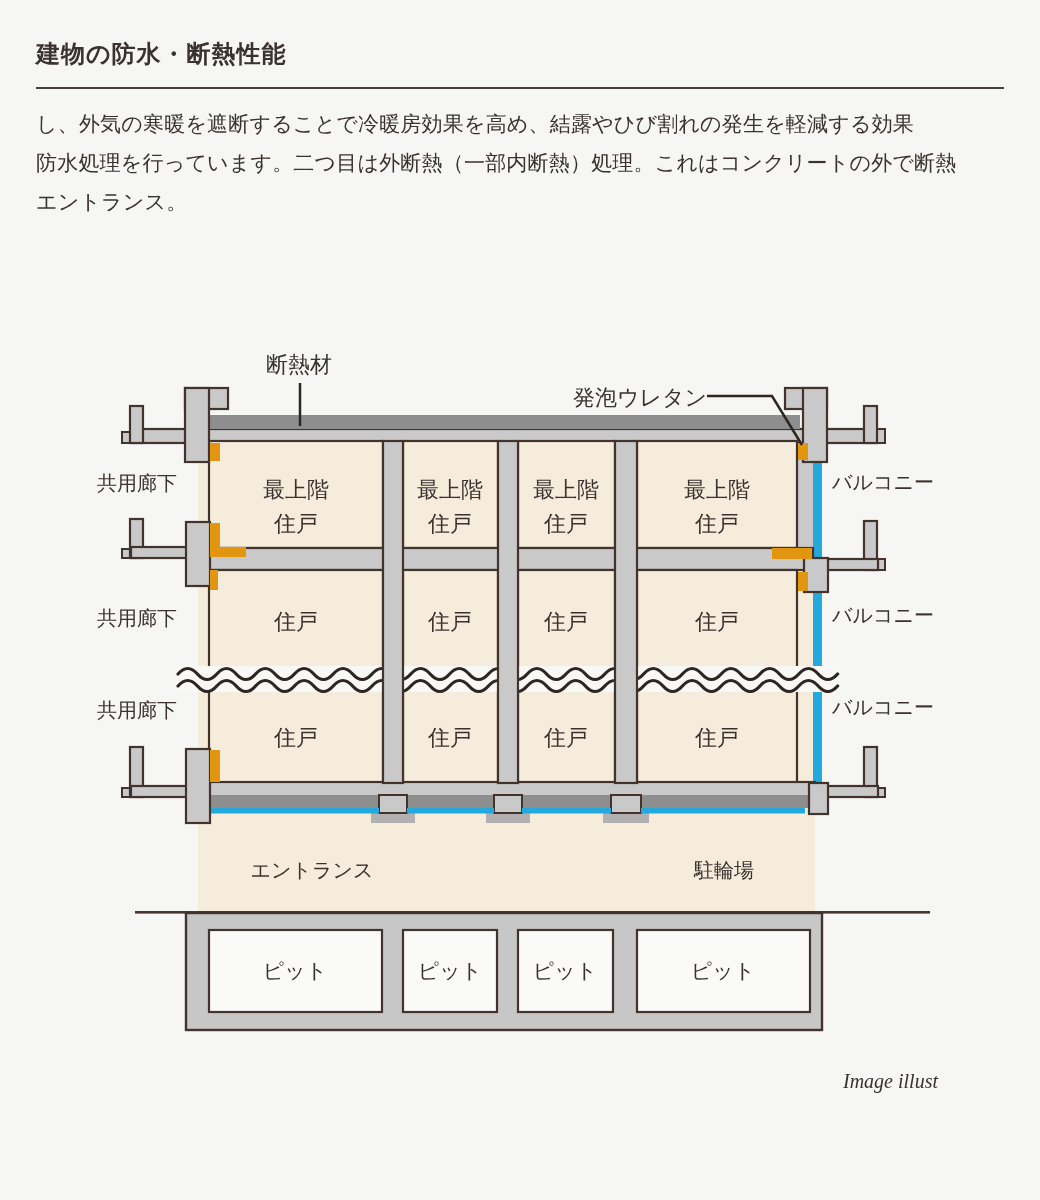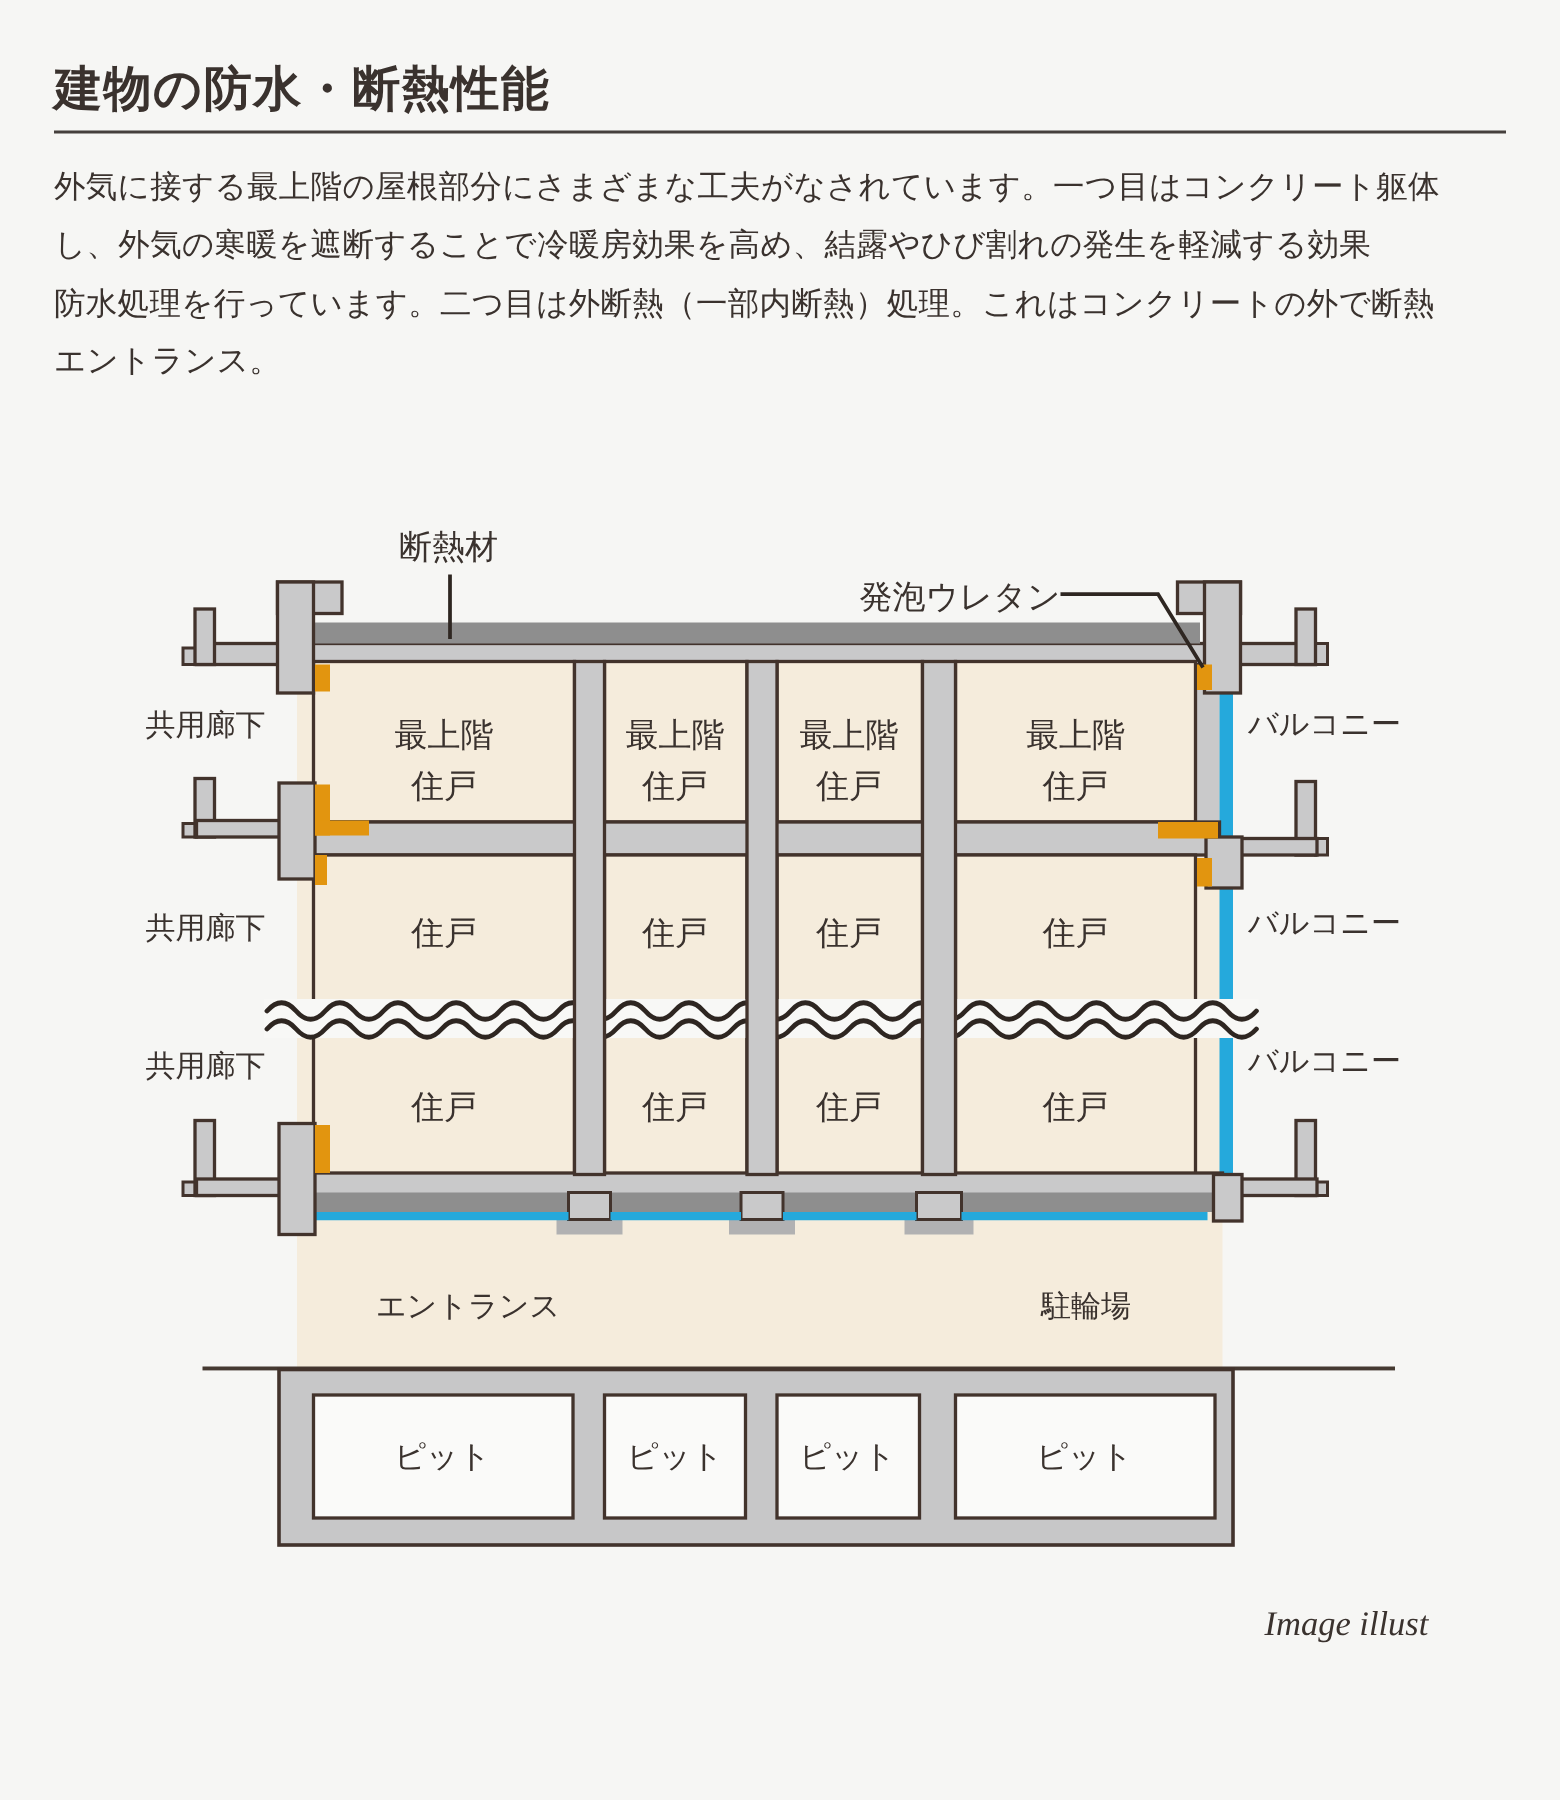--- a/index.html
+++ b/index.html
@@ -1,35 +1,34 @@
 <!DOCTYPE html>
 <html><head>
 <meta charset="utf-8">
 <style>
   html,body{margin:0;padding:0;}
   body{background:#e9e9e7;font-family:"Liberation Serif","DejaVu Serif",serif;}
   .page{position:relative;width:1040px;height:1200px;background:#f6f6f4;margin:0 auto;overflow:hidden;color:#3a322e;}
-  .title{position:absolute;left:36px;top:38px;font-size:32px;font-weight:600;letter-spacing:1px;color:#3a322e;}
+  .title{position:absolute;left:36px;top:38px;font-size:24px;font-weight:600;letter-spacing:1px;color:#3a322e;}
   .divider{position:absolute;left:36px;top:87px;width:968px;height:2px;background:#45403d;}
   .intro{position:absolute;left:36px;top:105px;width:975px;font-size:21px;font-weight:500;color:#3a322e;}
   .intro .line{line-height:38.8px;white-space:nowrap;letter-spacing:0.2px;}
   .diagram-svg{position:absolute;left:0;top:0;width:1040px;height:1200px;}
-  .caption{position:absolute;left:843px;top:1070px;font-size:23px;font-style:italic;color:#3a322e;}
+  .caption{position:absolute;left:843px;top:1070px;font-size:20px;font-style:italic;color:#3a322e;}
   text{font-family:"Liberation Serif","DejaVu Serif",serif;fill:#3a322e;font-weight:500;}
 </style>
 </head>
 <body>
 
 <div class="page">
 
   <div class="title">建物の防水・断熱性能</div>
   <div class="divider"></div>
 
   <div class="intro">
-    <div class="line">外気に接する最上階の屋根部分にさまざまな工夫がなされています。一つ目はコンクリート躯体</div>
     <div class="line">し、外気の寒暖を遮断することで冷暖房効果を高め、結露やひび割れの発生を軽減する効果</div>
     <div class="line">防水処理を行っています。二つ目は外断熱（一部内断熱）処理。これはコンクリートの外で断熱</div>
     <div class="line">エントランス。</div>
   </div>
 
   <svg class="diagram-svg" viewBox="0 0 1040 1200" xmlns="http://www.w3.org/2000/svg">
 
     <g>
       <rect x="198" y="443" width="617" height="469" fill="#f5ecdc"></rect>
     </g>

